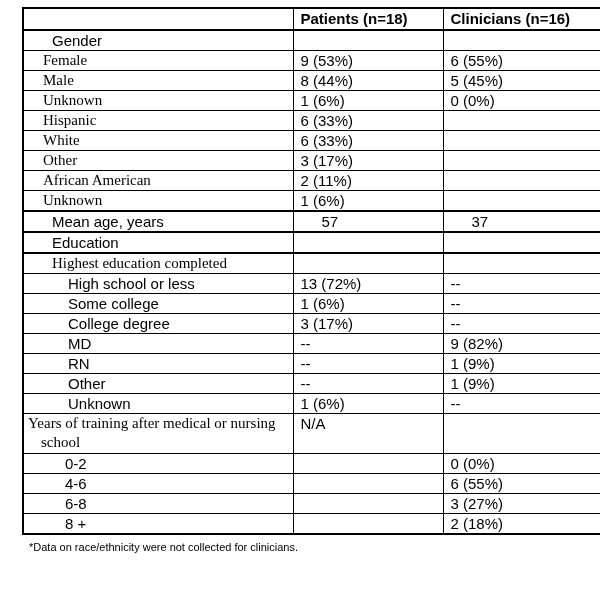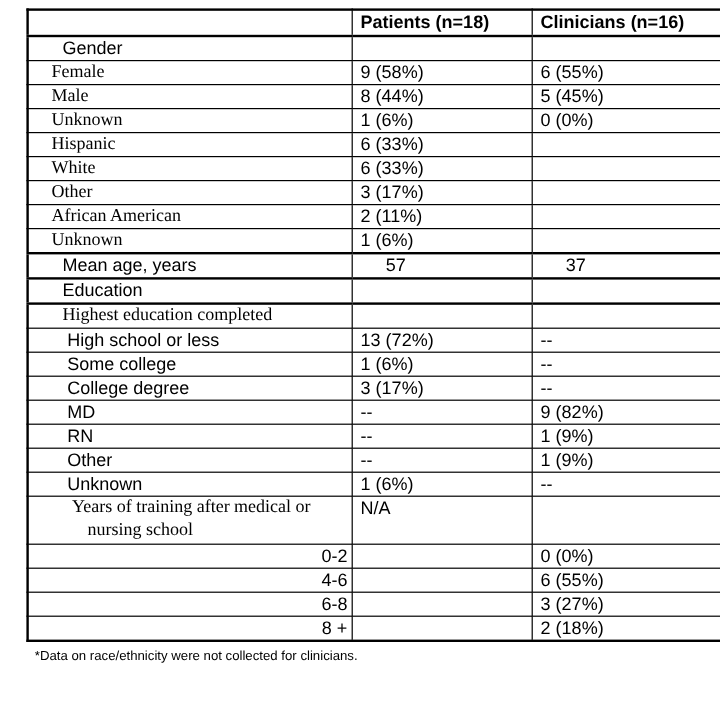--- a/index.html
+++ b/index.html
@@ -37,25 +37,25 @@
   .demo-table th {
     font-weight: bold;
     height: 20px;
     border-bottom: 2px solid #000;
   }
   .demo-table td { height: 19px; }
   .demo-table tr.tall td { height: 39px; }
   .demo-table tr.thick-top td { border-top: 2px solid #000; padding-left: 28px; }
   td.indent-0 { padding-left: 7px; }
   td.indent-1 { padding-left: 19px; font-family: Liberation Serif, serif; }
-  td.indent-2 { padding-left: 32px; }
-  td.indent-3 { padding-left: 41px; text-align: right; }
+  td.indent-2 { padding-left: 44px; }
+  td.indent-3 { padding-left: 41px; }
   td.hanging {
     white-space: normal;
-    padding-left: 49px;
+    padding-left: 17px;
     text-indent: -13px;
     margin-top: 48px;
   }
   .footnote {
     margin: 3px 0 0 7px;
     font-size: 11px;
     line-height: 18px;
   }
 </style>
 </head>
@@ -76,21 +76,21 @@
       </tr>
     </thead>
     <tbody id="table-body">
         <tr class="thick-top">
           <td class="indent-0">Gender</td>
           <td></td>
           <td></td>
         </tr>
         <tr>
           <td class="indent-1">Female</td>
-          <td>9 (58%)</td>
+          <td>9 (53%)</td>
           <td>6 (55%)</td>
         </tr>
         <tr>
           <td class="indent-1">Male</td>
           <td>8 (44%)</td>
           <td>5 (45%)</td>
         </tr>
         <tr>
           <td class="indent-1">Unknown</td>
           <td>1 (6%)</td>

